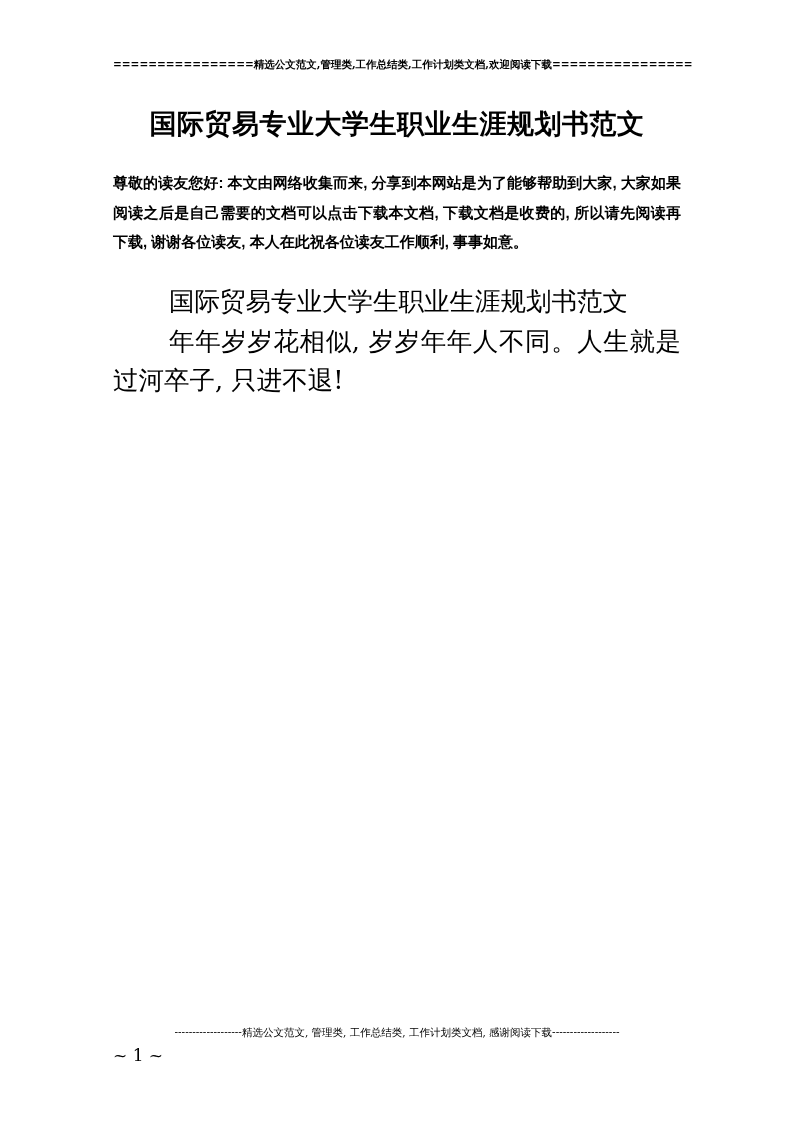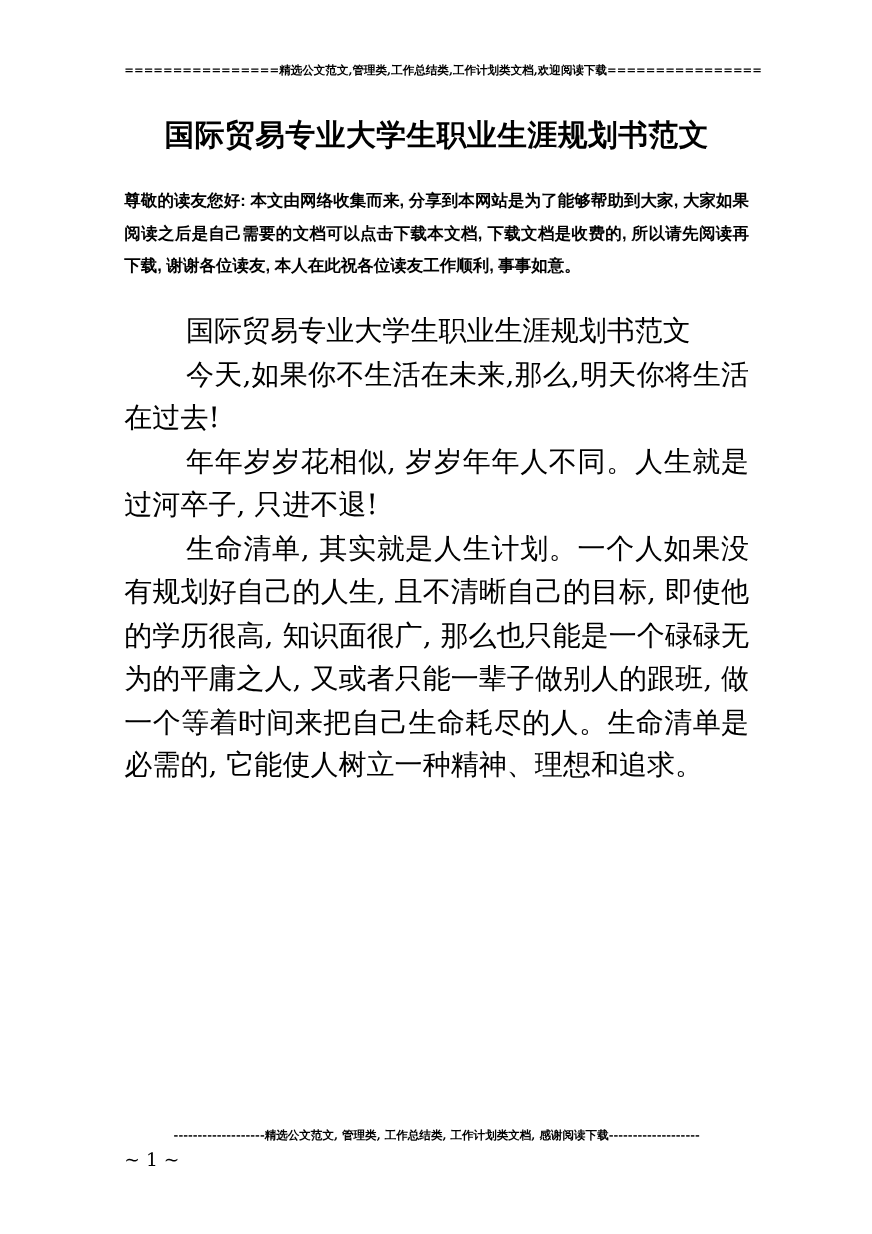--- a/index.html
+++ b/index.html
@@ -70,21 +70,21 @@
   }
   .footer {
     position: absolute;
     left: 113px;
     top: 1026px;
     width: 568px;
   }
   .footer-banner {
     font-family: "DejaVu Serif", "Liberation Serif", serif;
     font-size: 10.5px;
-    font-weight: 700;
+    font-weight: 400;
     text-align: center;
     white-space: nowrap;
     line-height: 1.2;
   }
   .page-number {
     margin-top: 6px;
     font-family: "DejaVu Serif", "Liberation Serif", serif;
     font-size: 17px;
     text-align: left;
     line-height: 1.2;
@@ -98,23 +98,21 @@
   <div class="content">
 
     <div class="header-banner">================精选公文范文,管理类,工作总结类,工作计划类文档,欢迎阅读下载================</div>
 
     <div class="doc-title">国际贸易专业大学生职业生涯规划书范文</div>
 
     <div class="notice">尊敬的读友您好: 本文由网络收集而来, 分享到本网站是为了能够帮助到大家, 大家如果阅读之后是自己需要的文档可以点击下载本文档, 下载文档是收费的, 所以请先阅读再下载, 谢谢各位读友, 本人在此祝各位读友工作顺利, 事事如意。</div>
 
     <div class="body-text">
       <p class="indent-2">国际贸易专业大学生职业生涯规划书范文</p>
-      <p class="indent-2">今天,如果你不生活在未来,那么,明天你将生活在过去!</p>
       <p class="indent-2">年年岁岁花相似, 岁岁年年人不同。人生就是过河卒子, 只进不退!</p>
-      <p class="indent-2">生命清单, 其实就是人生计划。一个人如果没有规划好自己的人生, 且不清晰自己的目标, 即使他的学历很高, 知识面很广, 那么也只能是一个碌碌无为的平庸之人, 又或者只能一辈子做别人的跟班, 做一个等着时间来把自己生命耗尽的人。生命清单是必需的, 它能使人树立一种精神、理想和追求。</p>
     </div>
 
   </div>
 
   <div class="footer">
     <div class="footer-banner">-------------------精选公文范文, 管理类, 工作总结类, 工作计划类文档, 感谢阅读下载-------------------</div>
     <div class="page-number">~ 1 ~</div>
   </div>
 
 </div>

